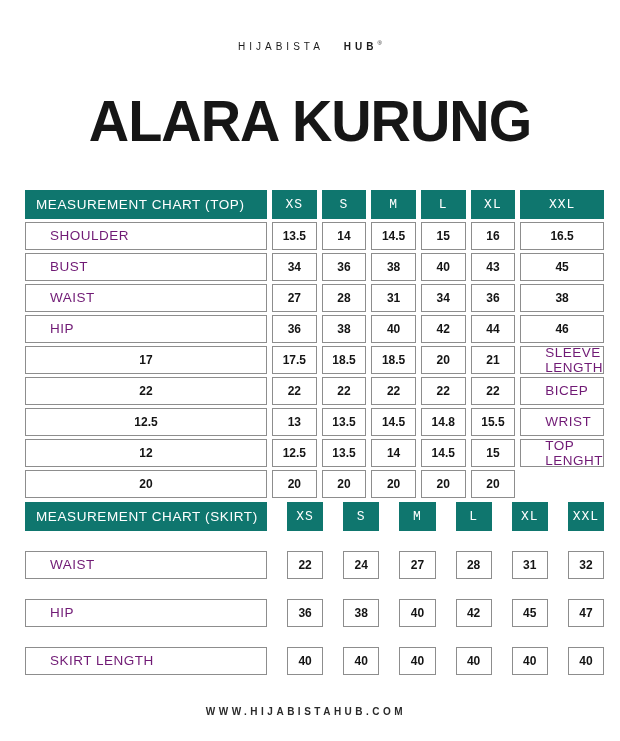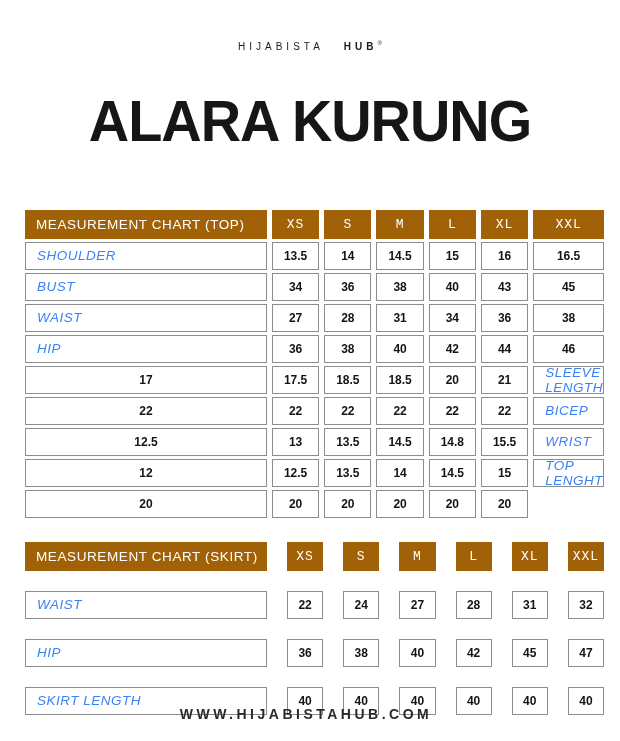--- a/index.html
+++ b/index.html
@@ -41,26 +41,25 @@
   #tables { margin: 38px 16px 0 25px; width: 579px; }
   .chart-table {
     display: grid;
     grid-template-columns: 242px repeat(6, 1fr);
     column-gap: 5px;
     row-gap: 3px;
   }
   .chart-table + .chart-table { margin-top: 4px; gap: 20px; }
 
   .hd {
-    background: #a16207;
+    background: #0f766e;
     color: #ffffff;
     height: 29px;
     display: flex;
     align-items: center;
-    margin-top: 20px;
   }
   .hd-title {
     padding-left: 11px;
     font-size: 13.5px;
     letter-spacing: 0.6px;
   }
   .hd-size {
     justify-content: center;
     font-size: 13px;
     letter-spacing: 1px;
@@ -68,40 +67,39 @@
   }
 
   .cell {
     height: 28px;
     background: #ffffff;
     border: 1px solid #8d8d8d;
     display: flex;
     align-items: center;
   }
   .lbl {
-    padding-left: 11px;
+    padding-left: 24px;
     font-size: 13.5px;
     letter-spacing: 0.5px;
-    color: #3b82f6;
-    font-style: italic;
+    color: #701a75;
   }
   .val {
     justify-content: center;
     font-size: 12px;
     font-weight: 700;
     color: #141414;
   }
 
   
   .footer {
     position: absolute;
     left: 0; right: 8px;
     top: 706px;
     text-align: center;
-    font-size: 14px;
+    font-size: 10px;
     font-weight: 600;
     letter-spacing: 3.5px;
     color: #2a2a2a;
     white-space: nowrap;
   }
 </style>
 </head>
 <body>
 
 <div class="page">

